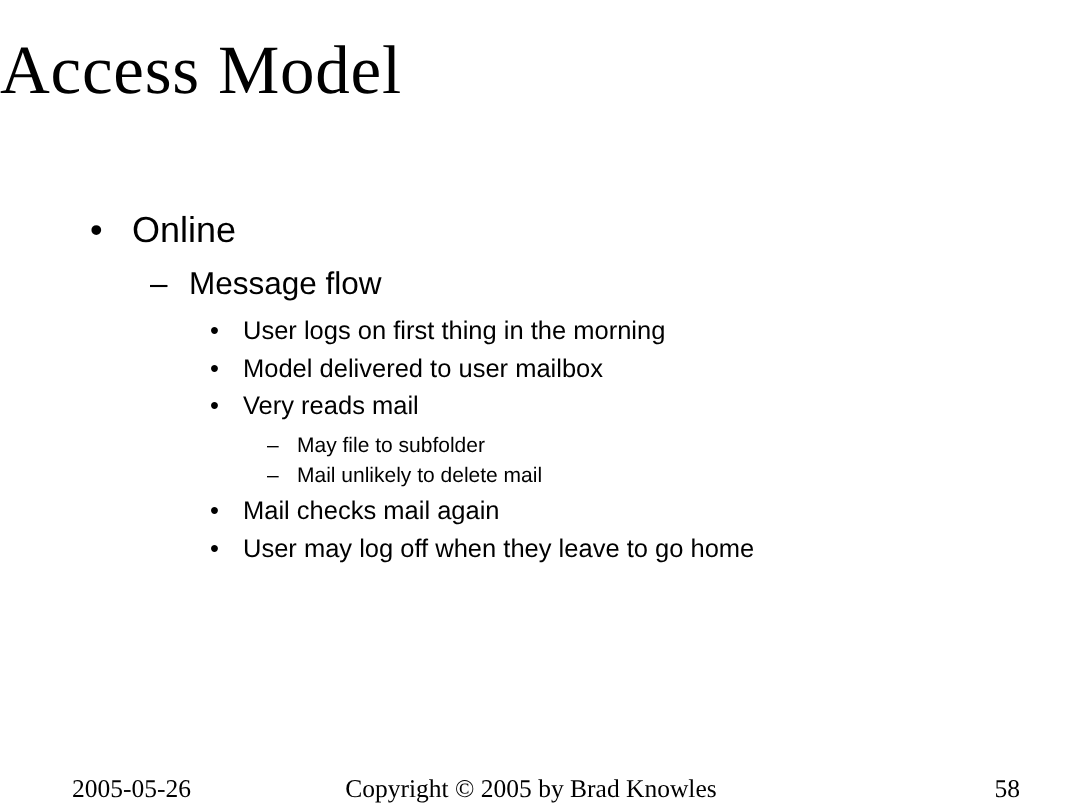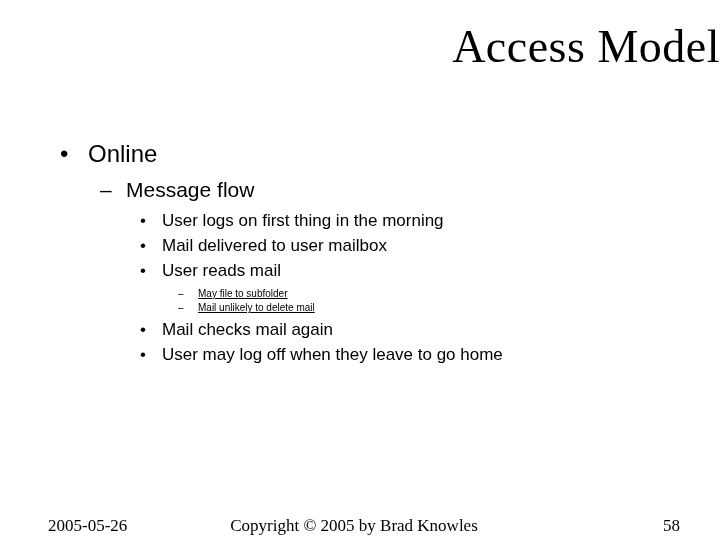--- a/index.html
+++ b/index.html
@@ -15,21 +15,21 @@
   .slide {
     width: 720px;
     height: 540px;
     position: relative;
     box-sizing: border-box;
   }
   .title {
     font-family: "Times New Roman", Times, serif;
     font-weight: 400;
     font-size: 46px;
-    text-align: right;
+    text-align: left;
     margin-top: 20px;
     letter-spacing: 0.5px;
   }
   .content {
     position: absolute;
     top: 120px;
     left: 60px;
     right: 40px;
   }
   ul {
@@ -77,24 +77,23 @@
     display: inline-block;
     width: 22px;
   }
   
   .lvl4 {
     margin-top: 4px;
     margin-left: 38px;
     margin-bottom: 4px;
   }
   .lvl4 > li {
-    font-size: 10px;
+    font-size: 14px;
     line-height: 1.35;
     margin-bottom: 1px;
-    text-decoration: underline;
   }
   .lvl4 > li::before {
     content: "–";
     display: inline-block;
     width: 20px;
   }
   .footer {
     position: absolute;
     bottom: 24px;
     left: 0;
@@ -127,22 +126,22 @@
 
   <div class="title">Access Model</div>
 
   <div class="content">
     <ul class="lvl1">
       <li><span>Online</span>
         <ul class="lvl2">
           <li><span>Message flow</span>
             <ul class="lvl3">
               <li><span>User logs on first thing in the morning</span></li>
-              <li><span>Mail delivered to user mailbox</span></li>
-              <li><span>User reads mail</span>
+              <li><span>Model delivered to user mailbox</span></li>
+              <li><span>Very reads mail</span>
                 <ul class="lvl4">
                   <li><span>May file to subfolder</span></li>
                   <li><span>Mail unlikely to delete mail</span></li>
                 </ul>
               </li>
               <li><span>Mail checks mail again</span></li>
               <li><span>User may log off when they leave to go home</span></li>
             </ul>
           </li>
         </ul>

